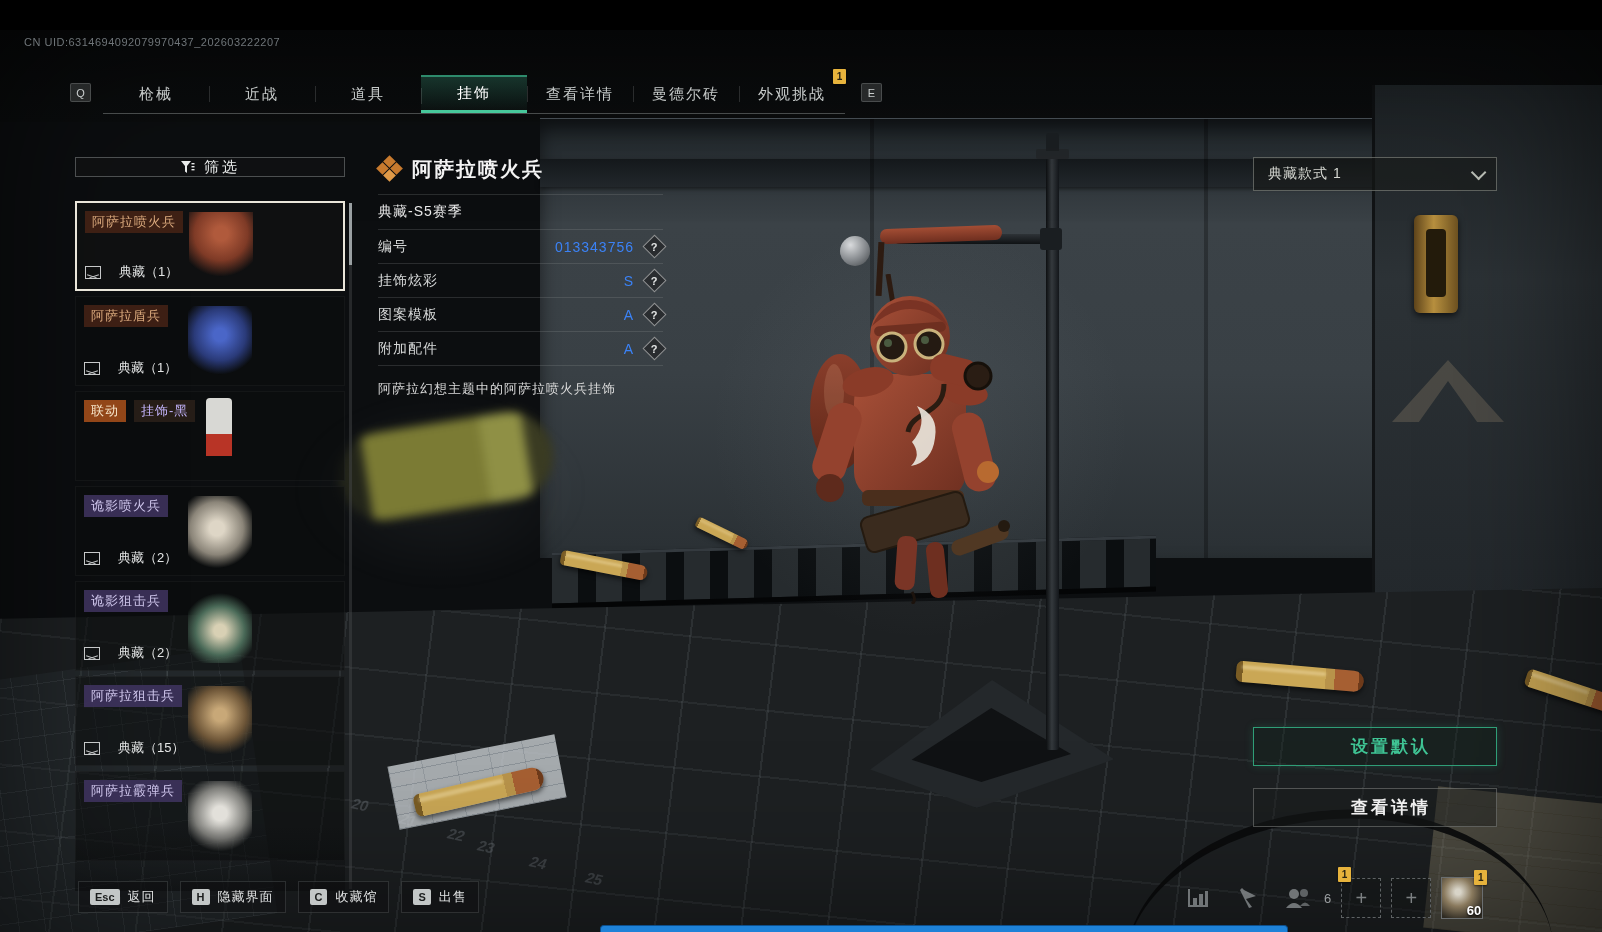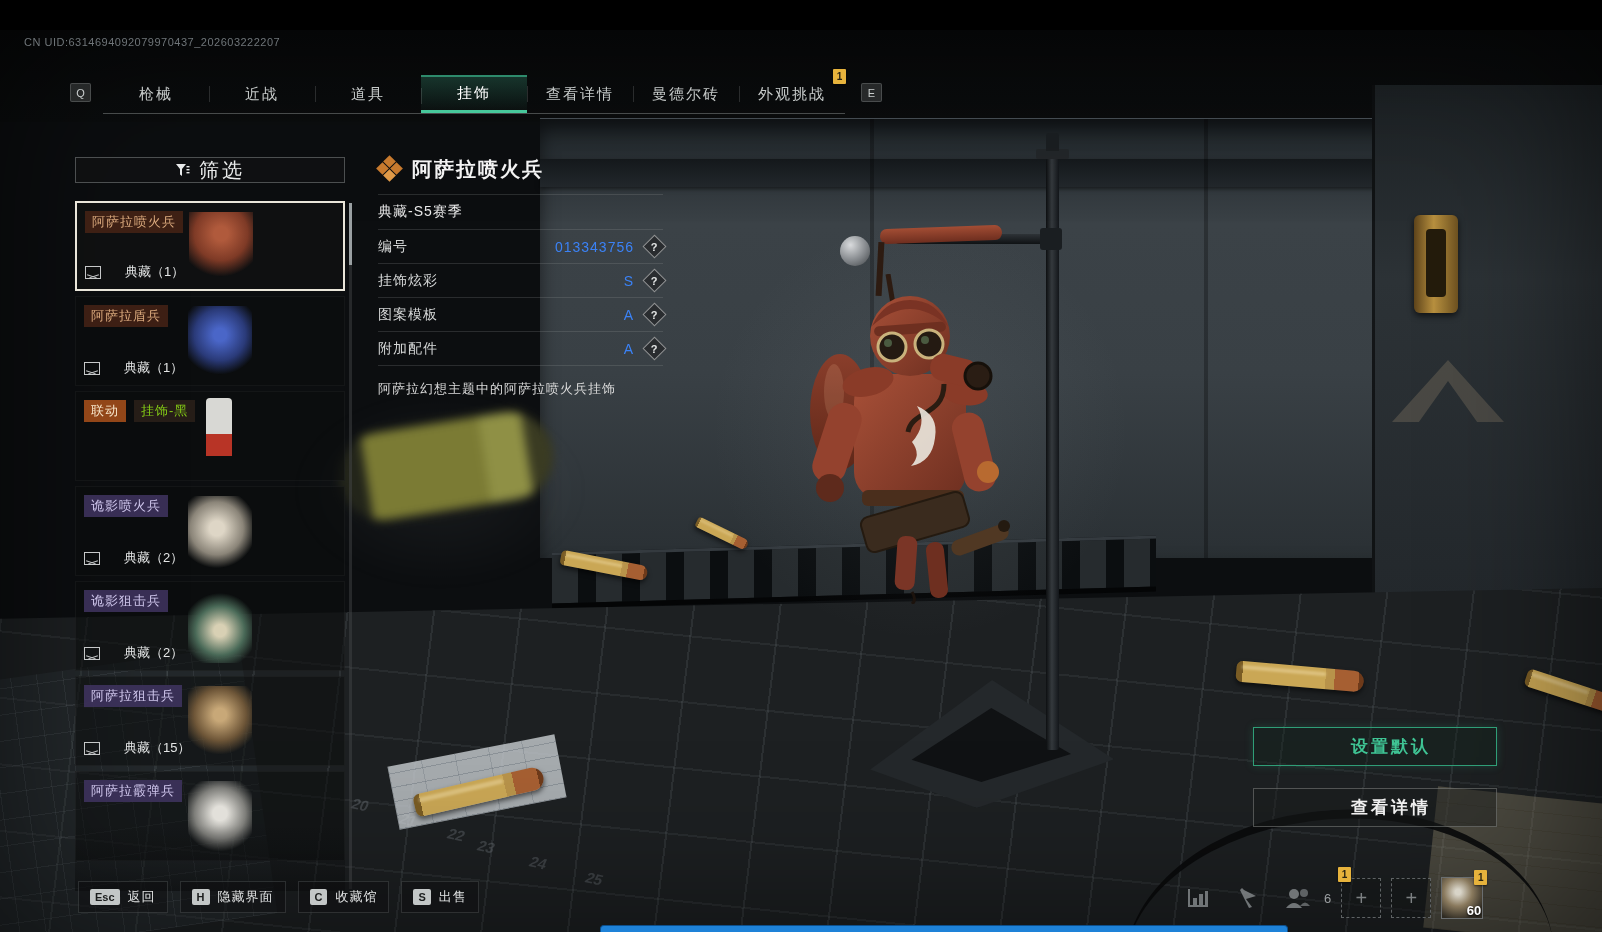--- a/index.html
+++ b/index.html
@@ -74,32 +74,32 @@
   .watermark { position:absolute; left:26px; top:18px; font-size:46px; font-weight:bold; letter-spacing:8px; color:rgba(150,160,158,.09); }
 
   .keycap-sm { position:absolute; width:21px; height:19px; border-radius:2px; background:rgba(150,156,156,.22); border:1px solid rgba(180,185,185,.25); color:#c9cdcd; font-size:11px; display:flex; align-items:center; justify-content:center; }
   .tabs { position:absolute; left:103px; top:45px; width:742px; height:39px; display:flex; border-bottom:1px solid rgba(190,195,195,.35); }
   .tab { flex:1; display:flex; align-items:center; justify-content:center; font-size:15px; color:#c6cac9; letter-spacing:2px; position:relative; cursor:pointer; }
   .tab + .tab::before { content:""; position:absolute; left:0; top:11px; width:1px; height:16px; background:rgba(255,255,255,.14); }
   .tab.active { background:linear-gradient(180deg, rgba(36,88,72,.55), rgba(18,44,36,.2)); border-top:2px solid #2e8b6c; border-bottom:3px solid #47c89b; color:#fff; font-weight:normal; }
   .badge { background:#e7b33c; color:#2a2413; font-size:10px; font-weight:bold; width:13px; height:15px; display:flex; align-items:center; justify-content:center; border-radius:1px; box-shadow:0 1px 2px rgba(0,0,0,.5); }
   .badge-tabs { position:absolute; left:833px; top:39px; }
 
-  .filter-btn { position:absolute; left:75px; top:127px; width:270px; height:26px; border:1px solid #4c4f50; background:rgba(16,18,19,.8); display:flex; align-items:center; justify-content:center; gap:9px; color:#e9ebeb; font-size:20px; letter-spacing:3px; cursor:pointer; }
+  .filter-btn { position:absolute; left:75px; top:127px; width:270px; height:20px; border:1px solid #4c4f50; background:rgba(16,18,19,.8); display:flex; align-items:center; justify-content:center; gap:9px; color:#e9ebeb; font-size:15px; letter-spacing:3px; cursor:pointer; }
 
   .list { position:absolute; left:75px; top:171px; width:270px; height:690px; overflow:hidden; }
   .list-fade { position:absolute; left:75px; top:795px; width:270px; height:66px; background:linear-gradient(180deg, transparent, rgba(8,9,10,.55)); pointer-events:none; }
   .item { position:relative; width:270px; height:90px; margin-bottom:5px; background:rgba(11,12,13,.55); border:1px solid rgba(255,255,255,.04); cursor:pointer; }
   .item.selected { border:2px solid #eae6da; background:rgba(16,18,18,.72); }
   .tag { position:absolute; top:8px; left:8px; padding:2px 7px; font-size:13px; letter-spacing:1px; }
   .tag.brown { background:rgba(66,34,21,.92); color:#d9a87c; }
   .tag.purple { background:rgba(63,51,95,.88); color:#cfc6ec; }
   .tag.linkage { background:rgba(154,74,25,.95); color:#f6e4c8; left:8px; }
-  .tag.dark2 { background:rgba(42,32,25,.88); color:#84cc16; left:58px; }
-  .count { position:absolute; bottom:8px; left:8px; display:flex; align-items:center; gap:24px; color:#e4e6e6; font-size:13px; }
+  .tag.dark2 { background:rgba(42,32,25,.88); color:#c4b5fd; left:58px; }
+  .count { position:absolute; bottom:8px; left:8px; display:flex; align-items:center; gap:18px; color:#e4e6e6; font-size:13px; }
   .cicon { width:16px; height:13px; border:1px solid #c6c8c9; position:relative; }
   .cicon::before, .cicon::after { content:""; position:absolute; left:2px; top:2px; width:10px; height:7px; }
   .cicon::before { border-bottom:1px solid #c6c8c9; transform:rotate(18deg); }
   .cicon::after { border-bottom:1px solid #c6c8c9; transform:rotate(-18deg); }
   .thumb { position:absolute; left:112px; top:9px; width:64px; height:72px; filter:blur(.4px); }
   .t0 { background:radial-gradient(circle at 50% 30%, #b05a3c 12%, #7e3a26 45%, transparent 72%); }
   .t1 { background:radial-gradient(circle at 50% 40%, #4a66c8 12%, #2a3a78 48%, transparent 74%); }
   .t2 { background:linear-gradient(180deg,#d8d8d4 0 55%, #b83426 55% 88%, transparent 88%); width:26px; left:130px; top:6px; height:66px; border-radius:4px; }
   .t3 { background:radial-gradient(circle at 45% 45%, #ded6c6 14%, #8a8478 50%, transparent 75%); }
   .t4 { background:radial-gradient(circle at 50% 55%, #d8d0b4 12%, #4a6a58 48%, transparent 74%); }
@@ -356,20 +356,24 @@
         <div class="drow">
           <span class="dlabel">附加配件</span>
           <span class="dvalue">A</span>
           <span class="help">
               <span>?</span>
             </span>
         </div>
         <div class="ddesc">阿萨拉幻想主题中的阿萨拉喷火兵挂饰</div>
       </div>
 
+      <div class="dropdown">
+        <span>典藏款式 1</span>
+        <span class="chev"></span>
+      </div>
 
       <div class="btn btn-default">设置默认</div>
       <div class="btn btn-details">查看详情</div>
 
       <div class="hotkeys">
         <div class="hk">
           <span class="cap">Esc</span>
           <span class="lbl">返回</span>
         </div>
         <div class="hk">

